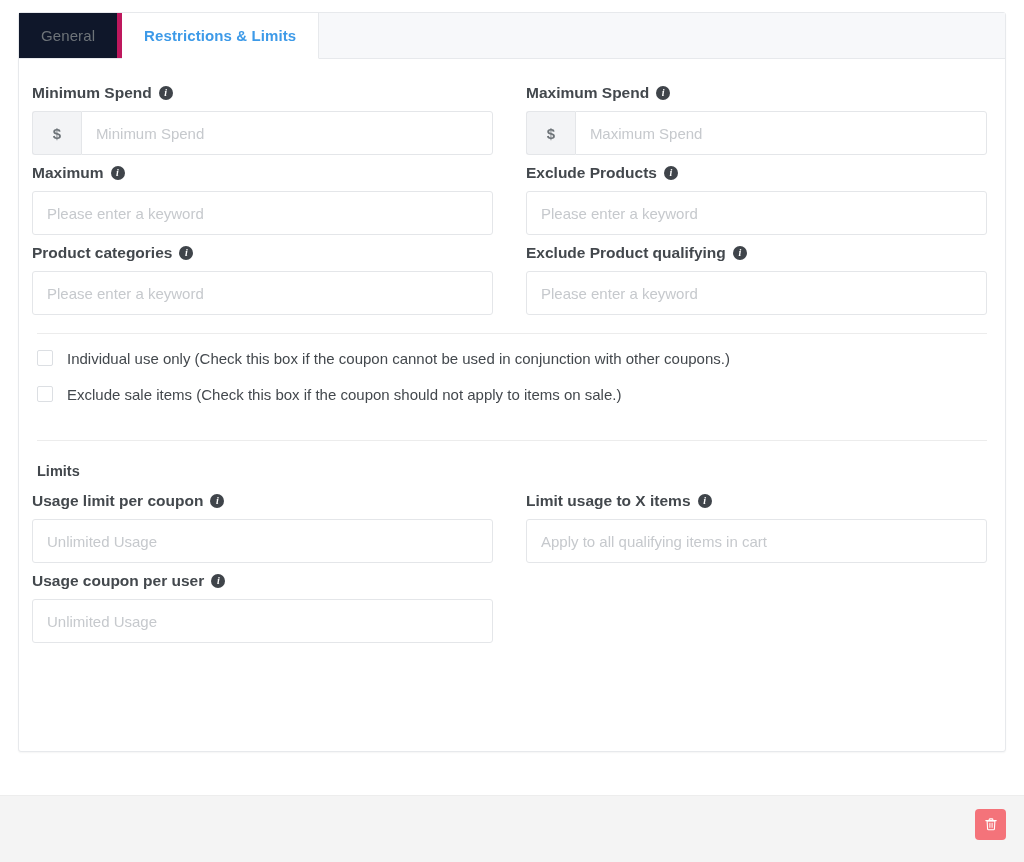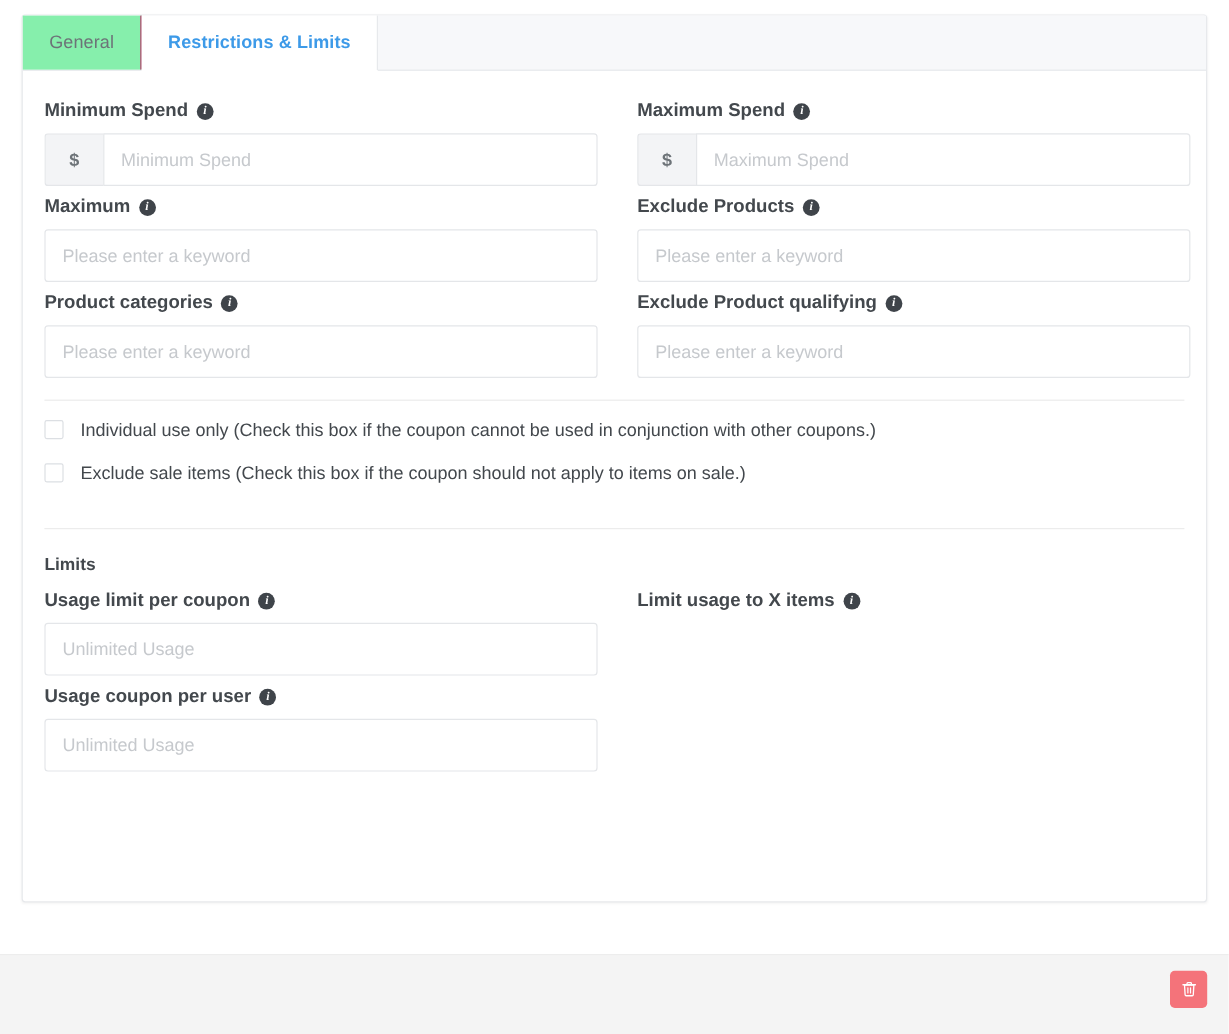--- a/index.html
+++ b/index.html
@@ -43,22 +43,22 @@
     display: flex;
     align-items: stretch;
     padding-left: 0;
   }
   .tab {
     display: flex;
     align-items: center;
     padding: 0 22px;
     font-size: 15px;
     color: #6d7378;
-    background: #86efac;
-    border-right: 1px solid #be185d;
+    background: #0f172a;
+    border-right: 5px solid #be185d;
     cursor: pointer;
     user-select: none;
     letter-spacing: 0.1px;
   }
   .tab.active {
     background: #ffffff;
     color: #3d9ae8;
     font-weight: bold;
     border-bottom: 1px solid #ffffff;
     margin-bottom: -1px;
@@ -66,20 +66,21 @@
   }
 
   
   .card-body {
     padding: 16px 18px 0 18px;
   }
 
   .row {
     display: flex;
     gap: 33px;
+    justify-content: flex-end;
   }
   .col {
     width: 461px;
     flex: 0 0 461px;
   }
 
   .flabel {
     display: flex;
     align-items: center;
     gap: 7px;
@@ -330,20 +331,21 @@
             <span>Usage limit per coupon</span>
             <span class="info-icon">i</span>
           </div>
           <input class="inp" type="text" placeholder="Unlimited Usage" style="">
         </div>
         <div class="col">
           <div class="flabel">
             <span>Limit usage to X items</span>
             <span class="info-icon">i</span>
           </div>
+          <input class="inp" type="text" placeholder="Apply to all qualifying items in cart" style="">
         </div>
       </div>
 
       <div class="row">
         <div class="col">
           <div class="flabel">
             <span>Usage coupon per user</span>
             <span class="info-icon">i</span>
           </div>
           <input class="inp" type="text" placeholder="Unlimited Usage" style="">

